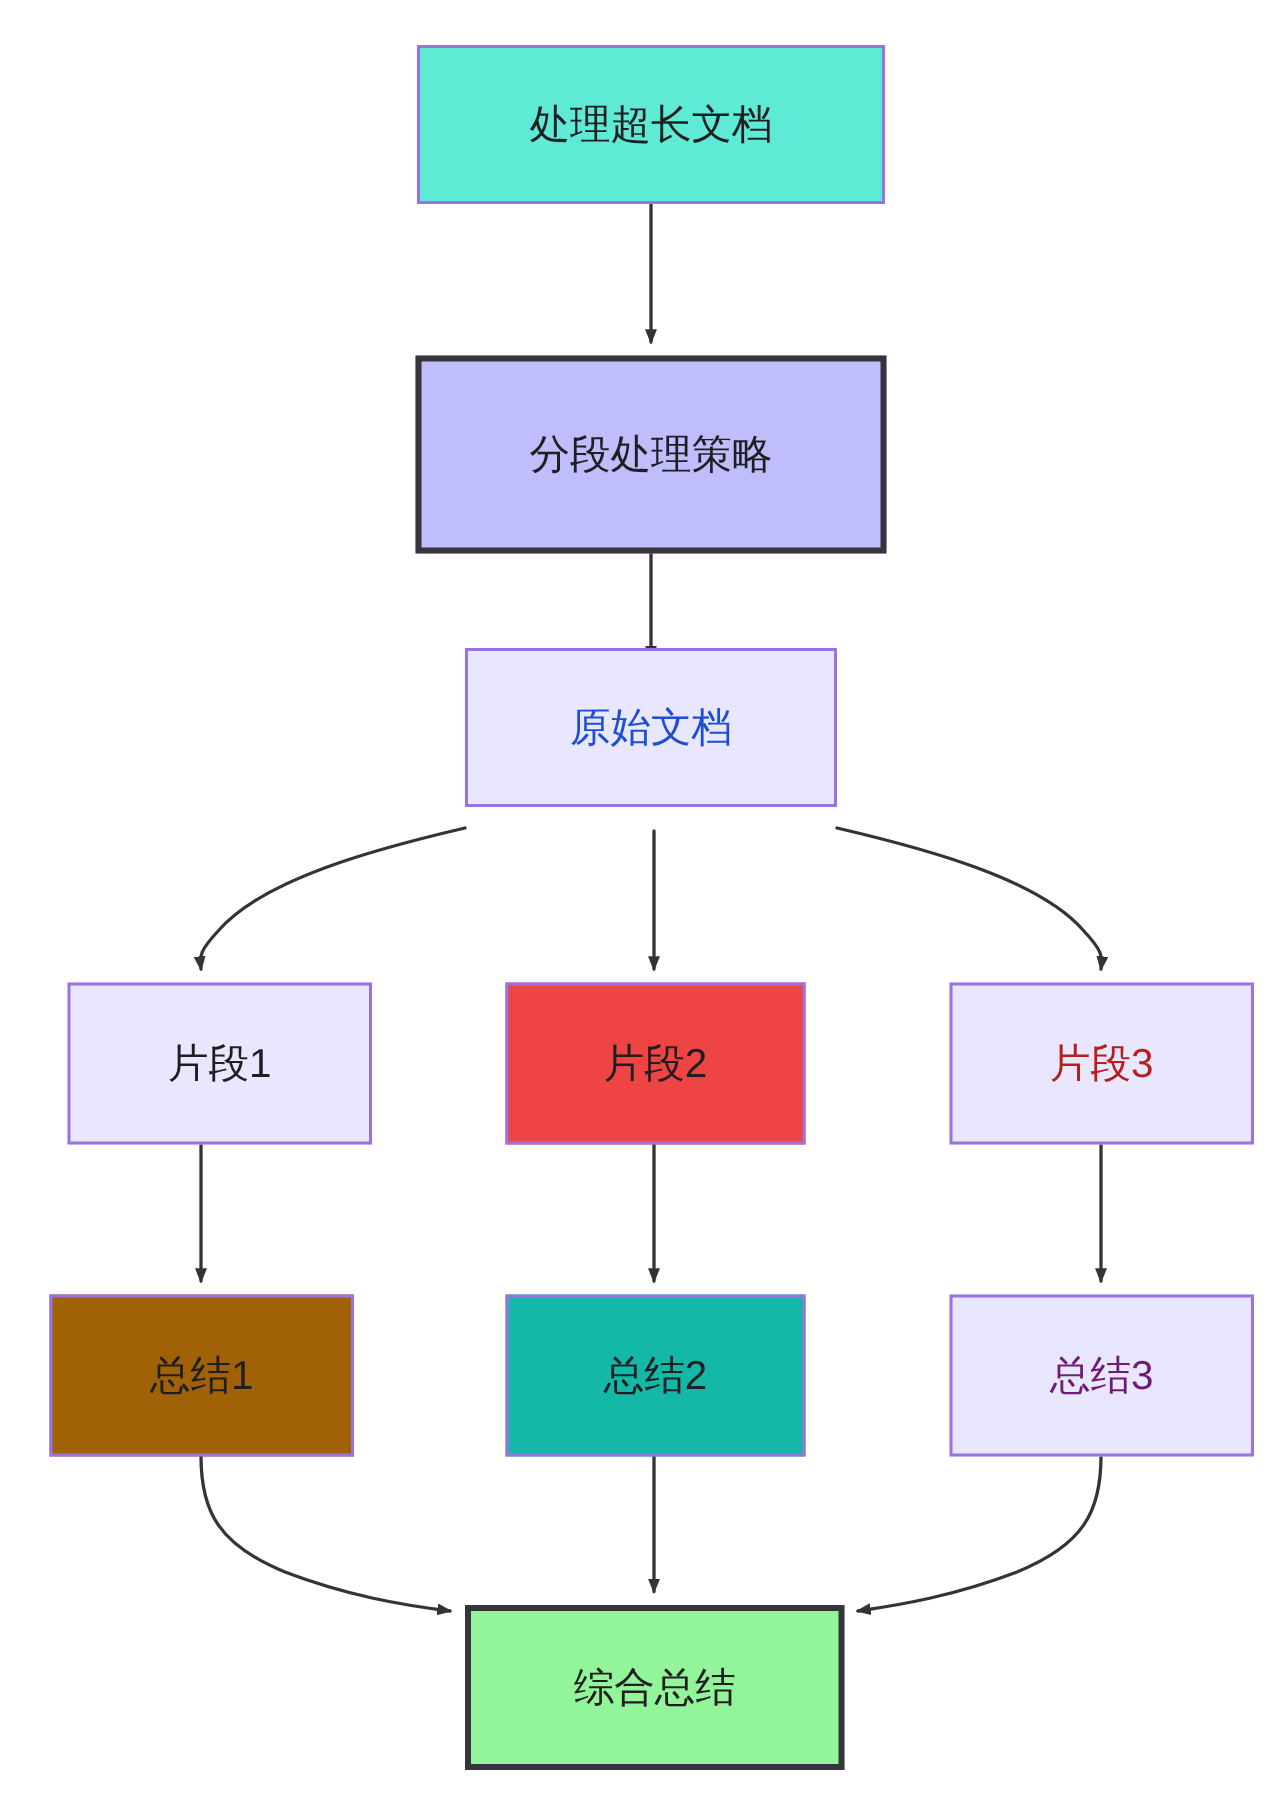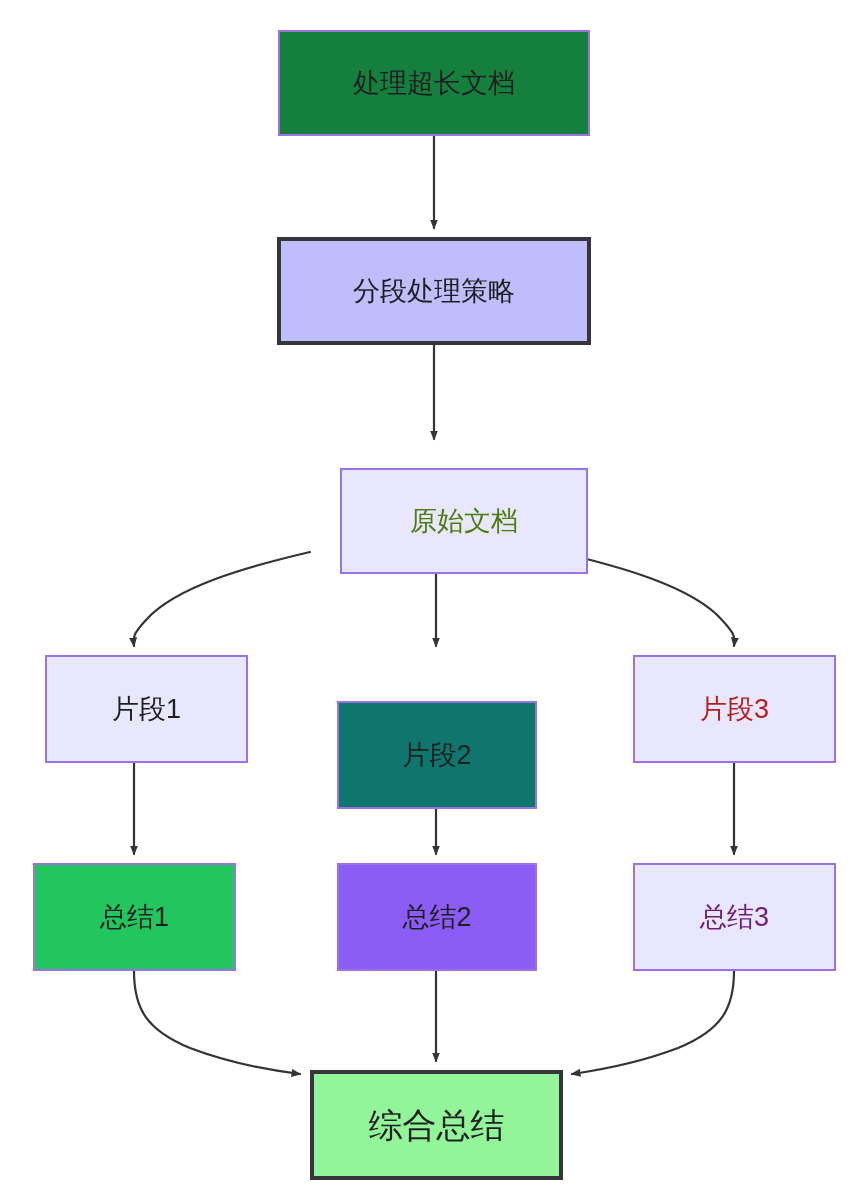--- a/index.html
+++ b/index.html
@@ -42,21 +42,21 @@
   .node-strong {
     background: #bfbdfb;
     border: 4px solid #35353b;
     color: #1f1f22;
     font-size: 27px;
   }
   .node-final {
     background: #92f59a;
     border: 4px solid #35353b;
     color: #1f1f22;
-    font-size: 34px;
+    font-size: 27px;
     text-align: center;
   }
   .node-label {
     pointer-events: none;
     white-space: nowrap;
   }
 </style>
 </head>
 <body>
 
@@ -77,42 +77,42 @@
         <path d="M134,763 L134,854" marker-end="url(#arrowhead)"></path>
         <path d="M436,763 L436,854" marker-end="url(#arrowhead)"></path>
         <path d="M734,763 L734,854" marker-end="url(#arrowhead)"></path>
         <path d="M134,971 C134,1008 146,1030 190,1048 C232,1064 268,1070 300,1074" marker-end="url(#arrowhead)"></path>
         <path d="M436,971 L436,1061" marker-end="url(#arrowhead)"></path>
         <path d="M734,971 C734,1008 722,1030 678,1048 C636,1064 600,1070 572,1074" marker-end="url(#arrowhead)"></path>
       </g>
   </svg>
 
   <div id="nodes-layer">
-      <div class="node node-normal" style="left: 278px; top: 30px; width: 312px; height: 106px; background: #15803d; border: 2px solid rgb(154, 114, 227); color: rgb(31, 31, 34);">
+      <div class="node node-normal" style="left: 278px; top: 30px; width: 312px; height: 106px; background: #5eead4; border: 2px solid rgb(154, 114, 227); color: rgb(31, 31, 34);">
         <span class="node-label">处理超长文档</span>
       </div>
-      <div class="node node-strong" style="left: 277px; top: 237px; width: 314px; height: 108px; background: rgb(191, 189, 251); border: 4px solid rgb(53, 53, 59); color: rgb(31, 31, 34);">
+      <div class="node node-strong" style="left: 277px; top: 237px; width: 314px; height: 132px; background: rgb(191, 189, 251); border: 4px solid rgb(53, 53, 59); color: rgb(31, 31, 34);">
         <span class="node-label">分段处理策略</span>
       </div>
-      <div class="node node-normal" style="left: 310px; top: 468px; width: 248px; height: 106px; background: rgb(233, 231, 253); border: 2px solid rgb(154, 114, 227); color: #4d7c0f; margin-left: 30px;">
+      <div class="node node-normal" style="left: 310px; top: 432px; width: 248px; height: 106px; background: rgb(233, 231, 253); border: 2px solid rgb(154, 114, 227); color: #1d4ed8;">
         <span class="node-label">原始文档</span>
       </div>
       <div class="node node-normal" style="left: 45px; top: 655px; width: 203px; height: 108px; background: rgb(233, 231, 253); border: 2px solid rgb(154, 114, 227); color: rgb(31, 31, 34);">
         <span class="node-label">片段1</span>
       </div>
-      <div class="node node-normal" style="left: 337px; top: 655px; width: 200px; height: 108px; background: #0f766e; border: 2px solid rgb(154, 114, 227); color: rgb(31, 31, 34); margin-top: 46px;">
+      <div class="node node-normal" style="left: 337px; top: 655px; width: 200px; height: 108px; background: #ef4444; border: 2px solid rgb(154, 114, 227); color: rgb(31, 31, 34);">
         <span class="node-label">片段2</span>
       </div>
       <div class="node node-normal" style="left: 633px; top: 655px; width: 203px; height: 108px; background: rgb(233, 231, 253); border: 2px solid rgb(154, 114, 227); color: #b91c1c;">
         <span class="node-label">片段3</span>
       </div>
-      <div class="node node-normal" style="left: 33px; top: 863px; width: 203px; height: 108px; background: #22c55e; border: 2px solid rgb(154, 114, 227); color: rgb(31, 31, 34);">
+      <div class="node node-normal" style="left: 33px; top: 863px; width: 203px; height: 108px; background: #a16207; border: 2px solid rgb(154, 114, 227); color: rgb(31, 31, 34);">
         <span class="node-label">总结1</span>
       </div>
-      <div class="node node-normal" style="left: 337px; top: 863px; width: 200px; height: 108px; background: #8b5cf6; border: 2px solid rgb(154, 114, 227); color: rgb(31, 31, 34);">
+      <div class="node node-normal" style="left: 337px; top: 863px; width: 200px; height: 108px; background: #14b8a6; border: 2px solid rgb(154, 114, 227); color: rgb(31, 31, 34);">
         <span class="node-label">总结2</span>
       </div>
       <div class="node node-normal" style="left: 633px; top: 863px; width: 203px; height: 108px; background: rgb(233, 231, 253); border: 2px solid rgb(154, 114, 227); color: #701a75;">
         <span class="node-label">总结3</span>
       </div>
       <div class="node node-final" style="left: 310px; top: 1070px; width: 253px; height: 110px; background: rgb(146, 245, 154); border: 4px solid rgb(53, 53, 59); color: rgb(31, 31, 34);">
         <span class="node-label">综合总结</span>
       </div>
     </div>
 

